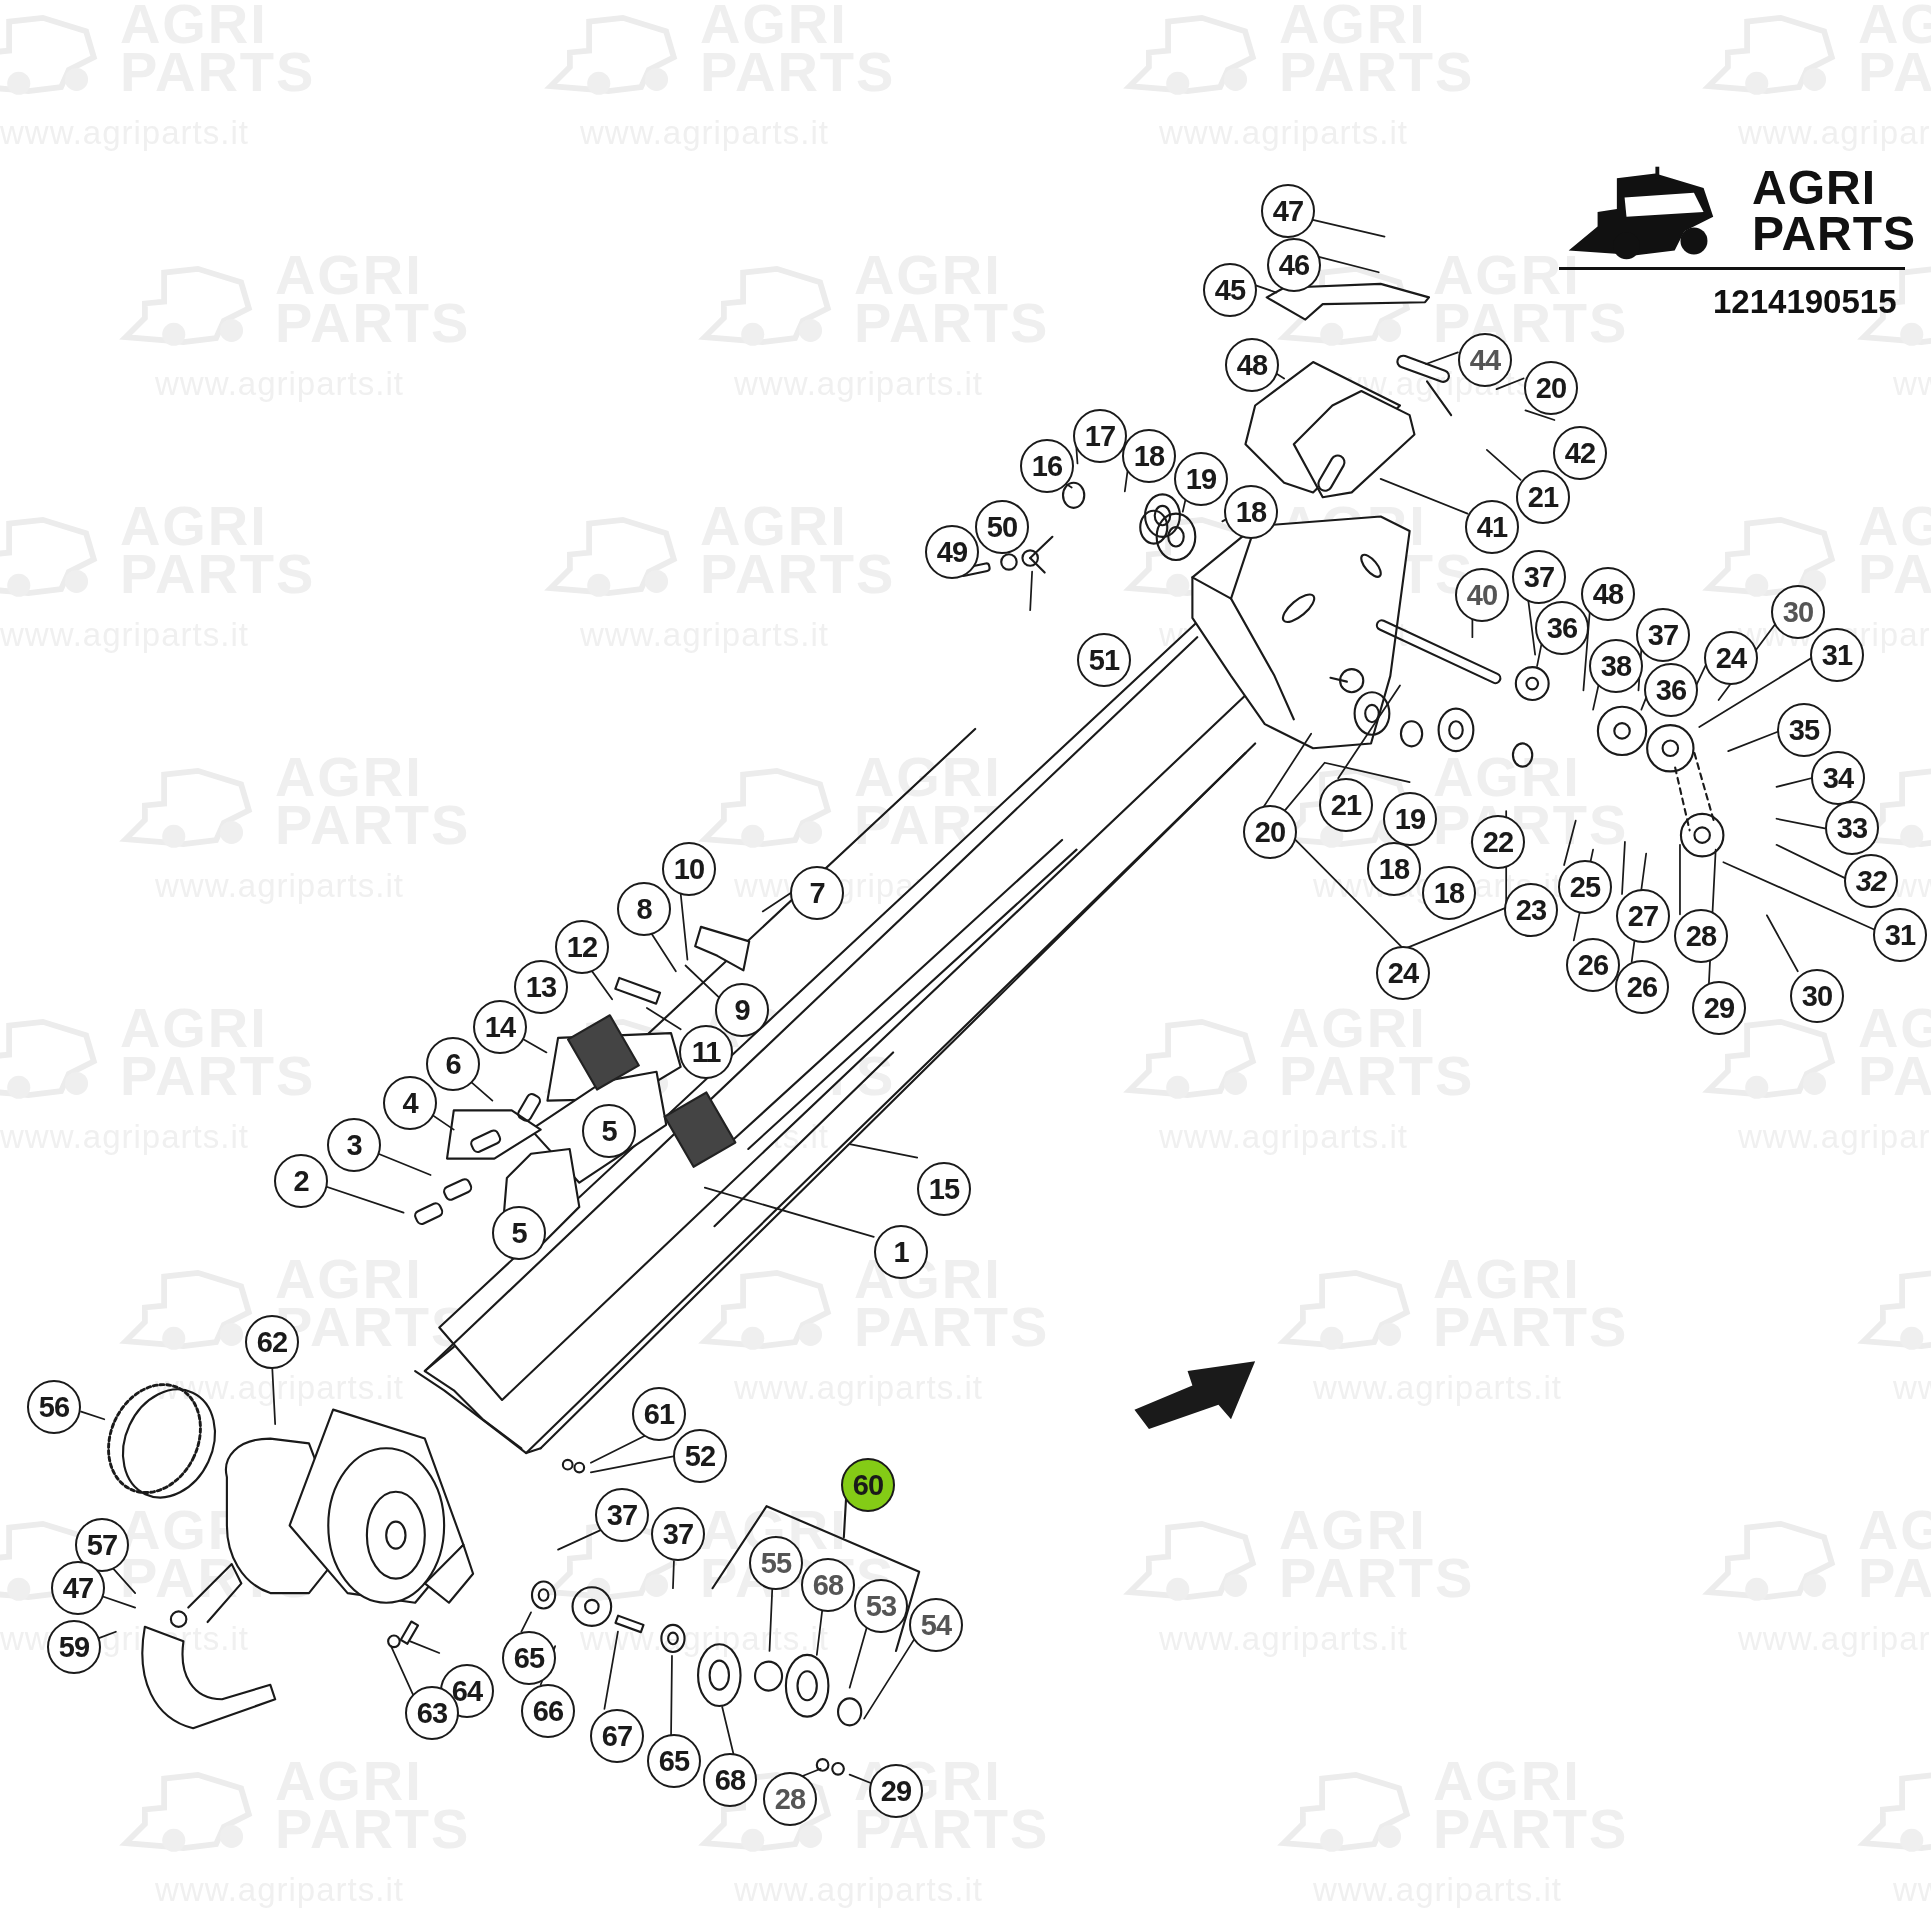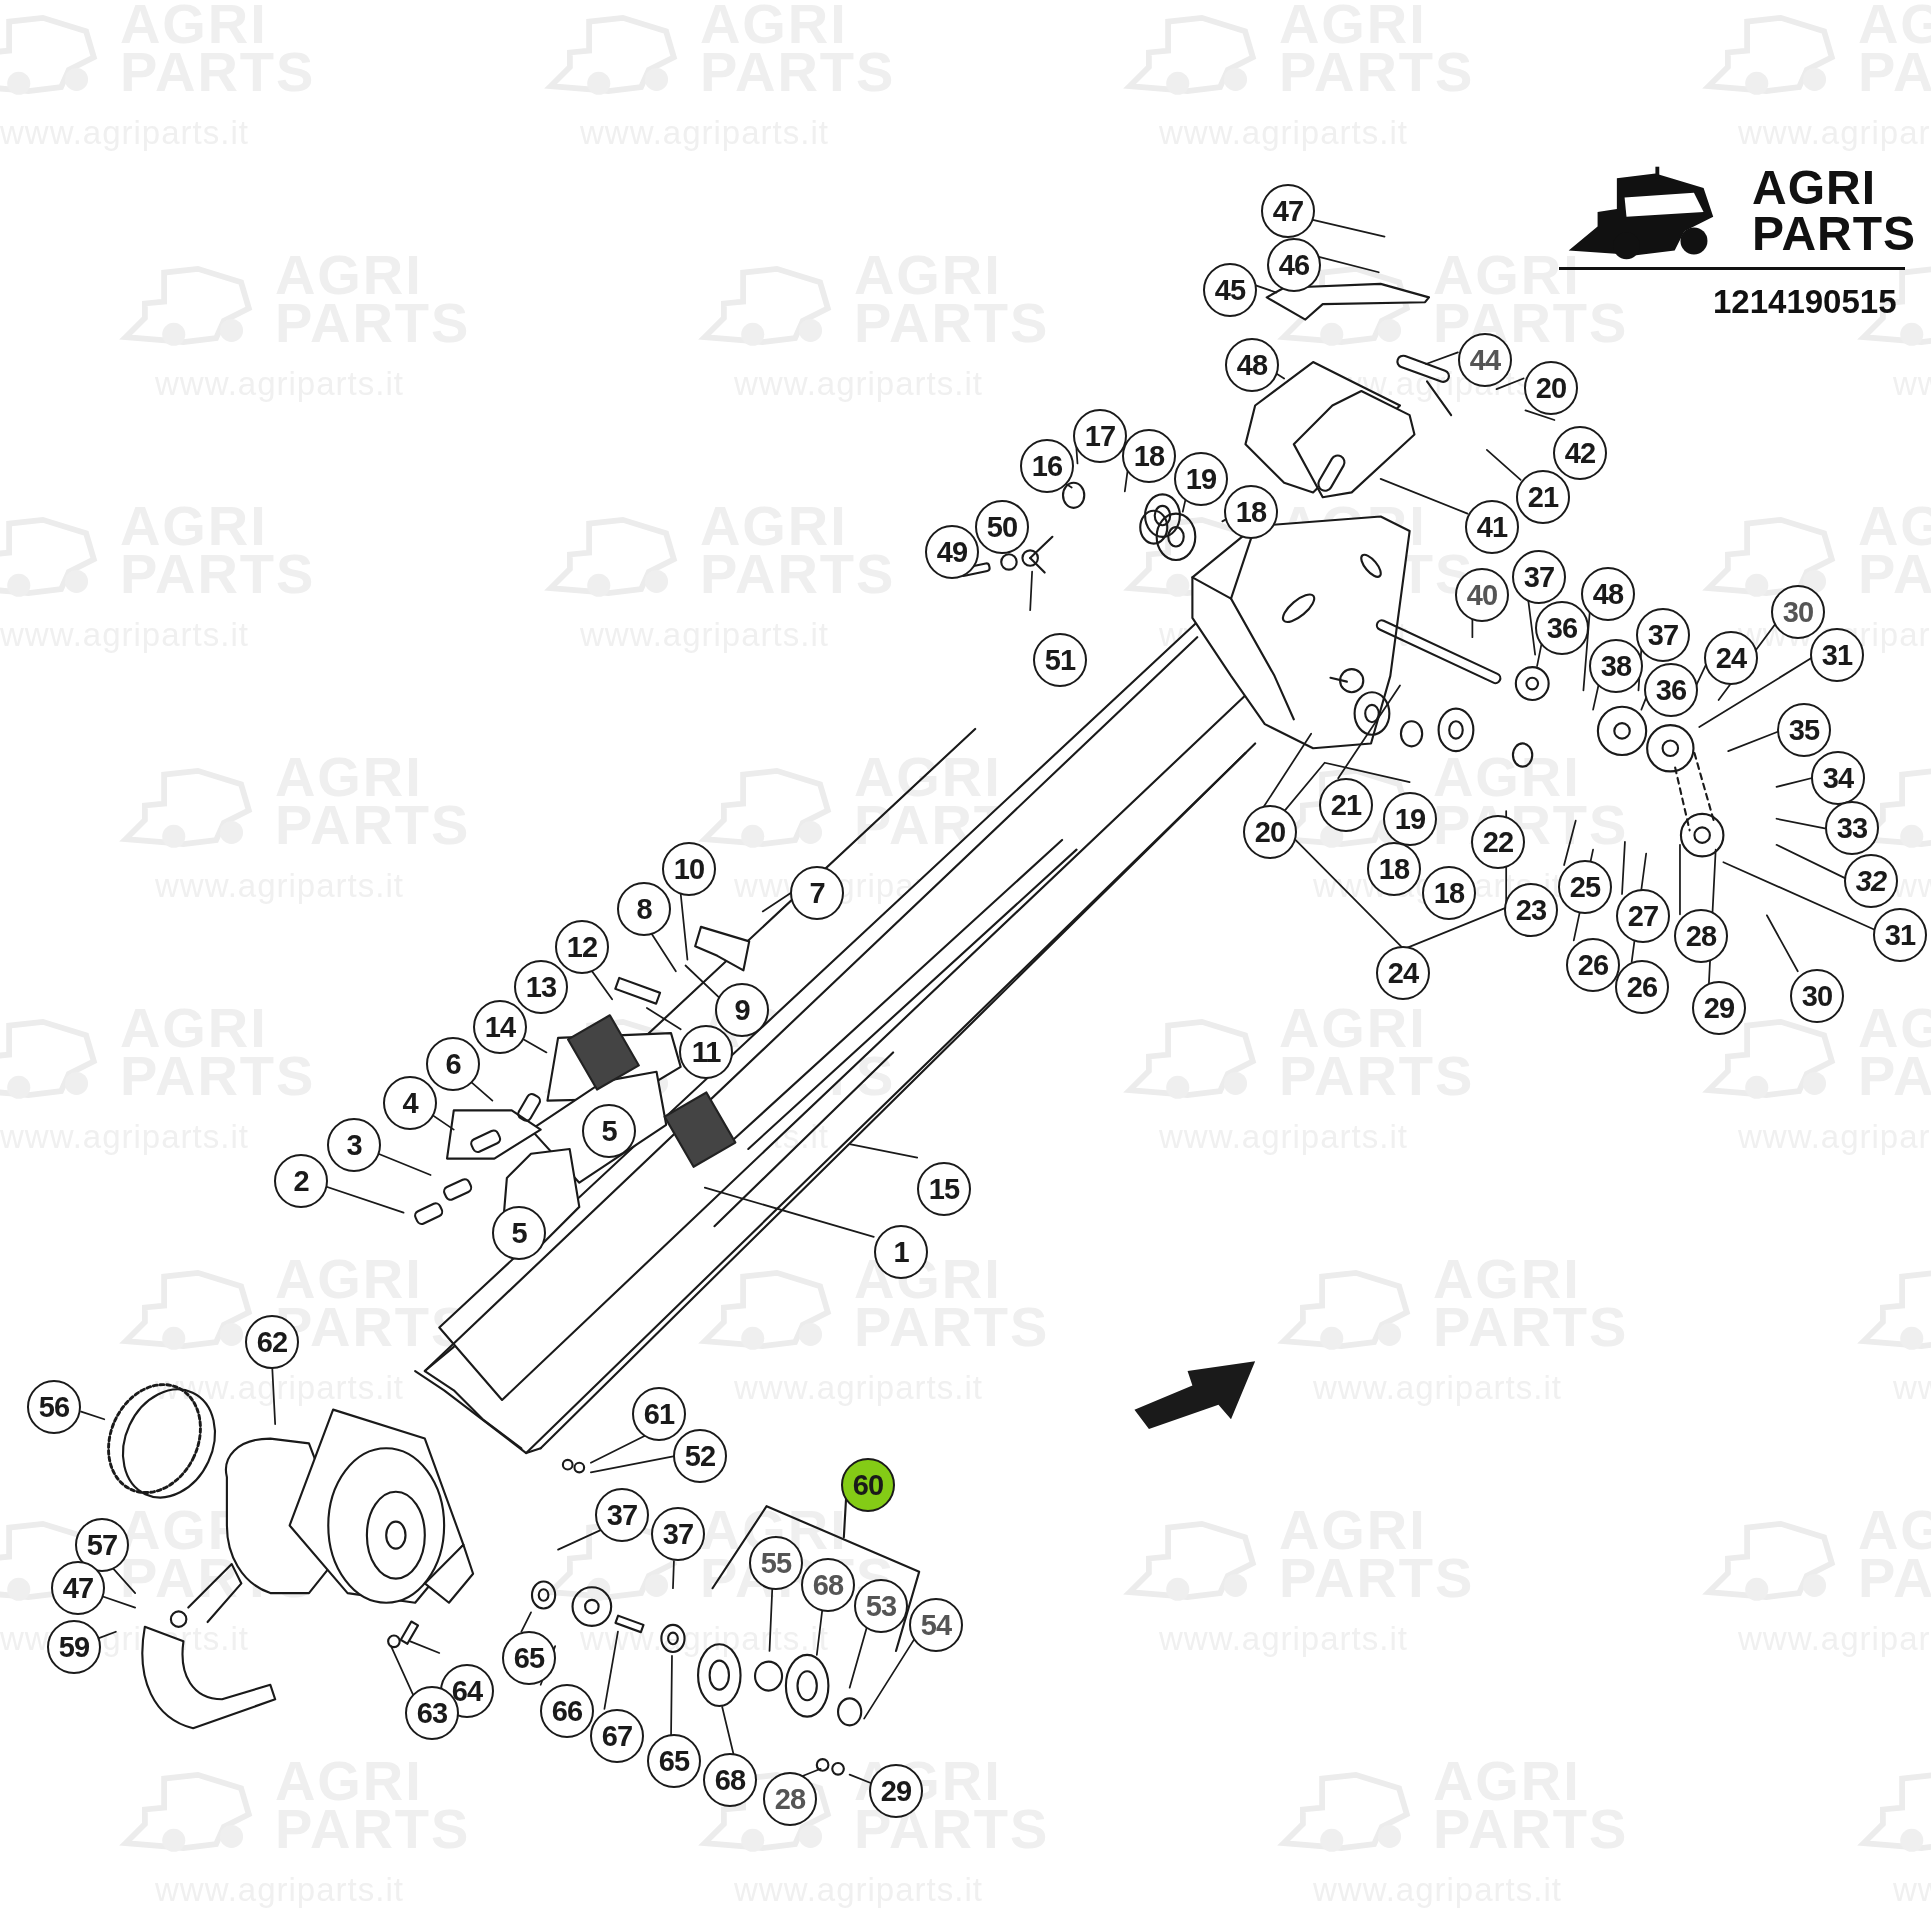--- a/index.html
+++ b/index.html
@@ -642,21 +642,21 @@
     <div class="callout" style="left: 1553px; top: 426px;">42</div>
     <div class="callout" style="left: 1516px; top: 470px;">21</div>
     <div class="callout" style="left: 1465px; top: 500px;">41</div>
     <div class="callout" style="left: 1073px; top: 409px;">17</div>
     <div class="callout" style="left: 1020px; top: 439px;">16</div>
     <div class="callout" style="left: 1122px; top: 429px;">18</div>
     <div class="callout" style="left: 1174px; top: 452px;">19</div>
     <div class="callout" style="left: 1224px; top: 485px;">18</div>
     <div class="callout" style="left: 975px; top: 500px;">50</div>
     <div class="callout" style="left: 925px; top: 525px;">49</div>
-    <div class="callout" style="left: 1033px; top: 633px;">51</div>
+    <div class="callout" style="left: 1077px; top: 633px;">51</div>
     <div class="callout grey" style="left: 1455px; top: 568px;">40</div>
     <div class="callout" style="left: 1512px; top: 550px;">37</div>
     <div class="callout" style="left: 1535px; top: 601px;">36</div>
     <div class="callout" style="left: 1581px; top: 567px;">48</div>
     <div class="callout" style="left: 1636px; top: 608px;">37</div>
     <div class="callout" style="left: 1589px; top: 639px;">38</div>
     <div class="callout" style="left: 1644px; top: 663px;">36</div>
     <div class="callout" style="left: 1704px; top: 631px;">24</div>
     <div class="callout grey" style="left: 1771px; top: 585px;">30</div>
     <div class="callout" style="left: 1810px; top: 628px;">31</div>
@@ -705,21 +705,21 @@
     <div class="callout" style="left: 651px; top: 1507px;">37</div>
     <div class="callout" style="left: 75px; top: 1518px;">57</div>
     <div class="callout grey" style="left: 749px; top: 1536px;">55</div>
     <div class="callout grey" style="left: 801px; top: 1558px;">68</div>
     <div class="callout grey" style="left: 854px; top: 1579px;">53</div>
     <div class="callout" style="left: 51px; top: 1561px;">47</div>
     <div class="callout grey" style="left: 909px; top: 1598px;">54</div>
     <div class="callout" style="left: 47px; top: 1620px;">59</div>
     <div class="callout" style="left: 440px; top: 1664px;">64</div>
     <div class="callout" style="left: 502px; top: 1631px;">65</div>
-    <div class="callout" style="left: 540px; top: 1684px;">66</div>
+    <div class="callout" style="left: 521px; top: 1684px;">66</div>
     <div class="callout" style="left: 405px; top: 1686px;">63</div>
     <div class="callout" style="left: 590px; top: 1709px;">67</div>
     <div class="callout" style="left: 647px; top: 1734px;">65</div>
     <div class="callout" style="left: 703px; top: 1753px;">68</div>
     <div class="callout grey" style="left: 763px; top: 1772px;">28</div>
     <div class="callout" style="left: 869px; top: 1764px;">29</div>
   </div>
 
 
 </body></html>

